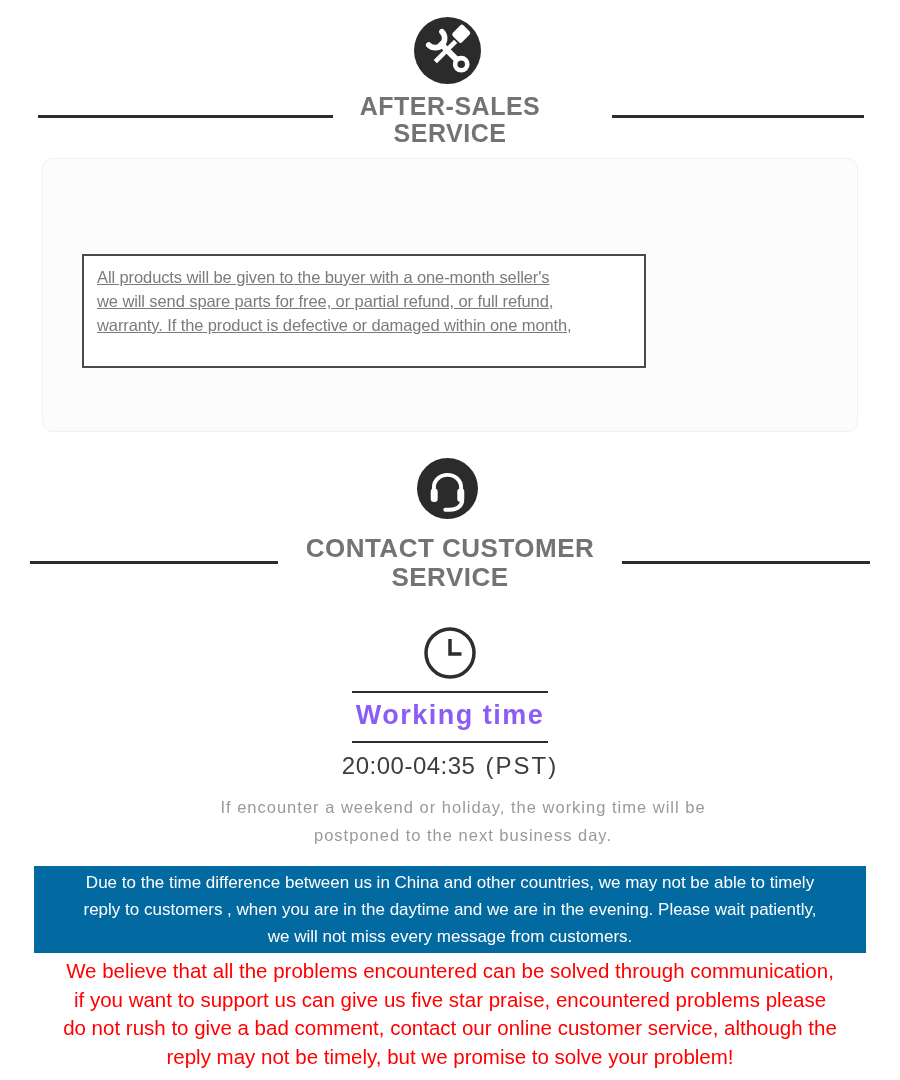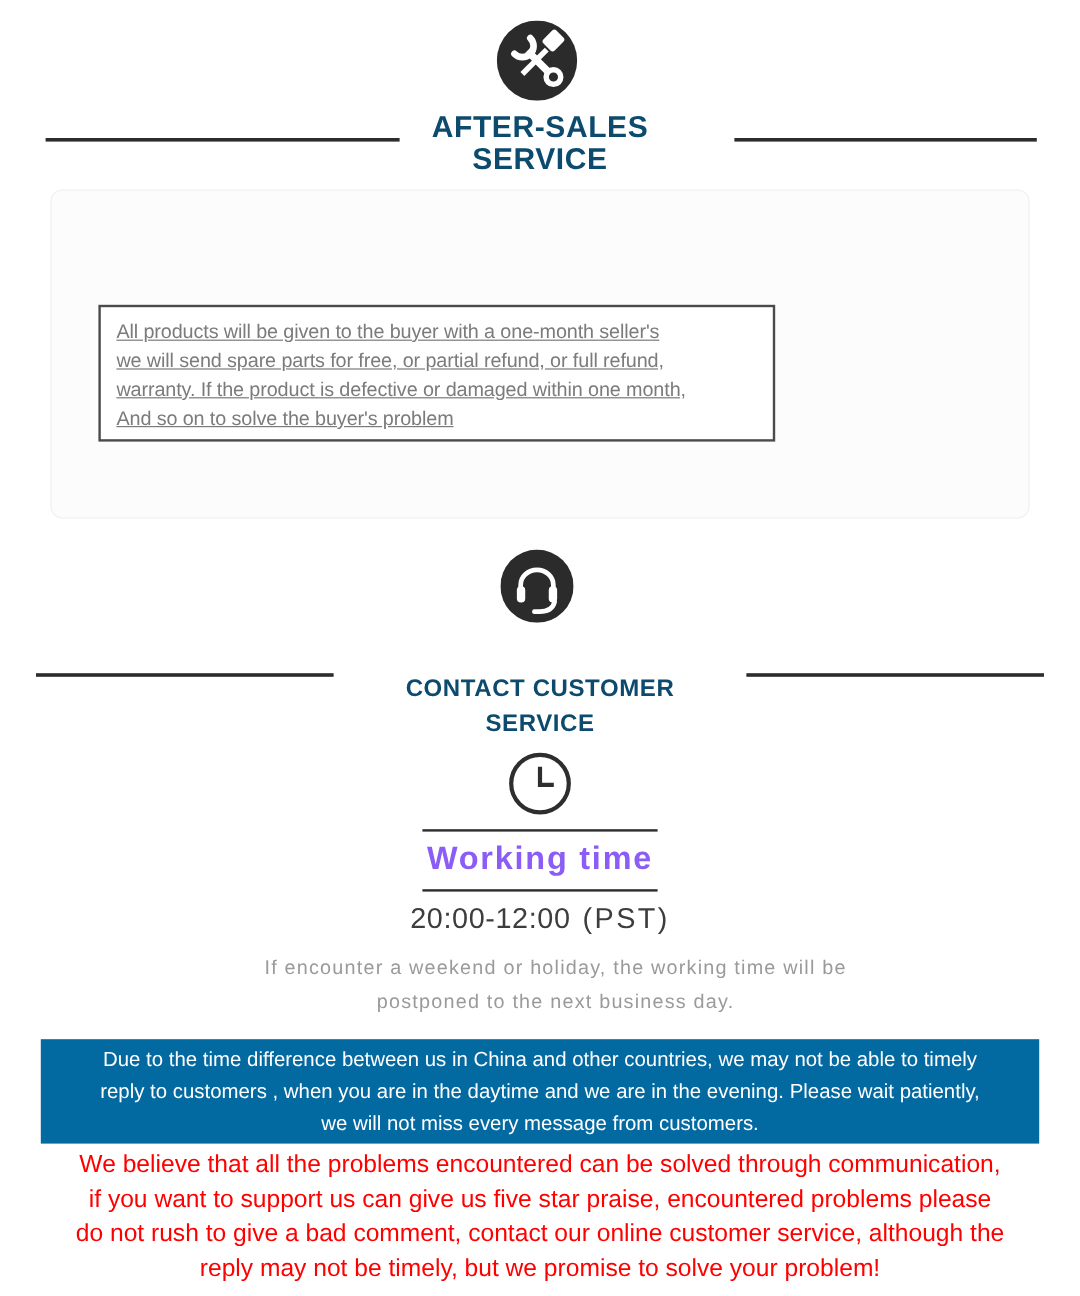--- a/index.html
+++ b/index.html
@@ -30,25 +30,25 @@
   .cs-line-right  { left: 622px; top: 561px; width: 248px; height: 3px; }
   .wt-line-top    { left: 352px; top: 691px; width: 196px; height: 2px; background:#2d2d2d; }
   .wt-line-bottom { left: 352px; top: 741px; width: 196px; height: 2px; background:#2d2d2d; }
 
   
   .section-title {
     position: absolute;
     left: 0; width: 100%;
     text-align: center;
     font-weight: bold;
-    color: #0c4a6e;
+    color: #737373;
     letter-spacing: 0.5px;
   }
   .afs-title { top: 93px;  font-size: 25px; line-height: 27px; }
-  .cs-title  { top: 560px; font-size: 20px; line-height: 29px; }
+  .cs-title  { top: 534px; font-size: 26px; line-height: 29px; }
 
   
   .warranty-panel {
     position: absolute;
     left: 42px; top: 158px;
     width: 816px; height: 274px;
     background: #fcfcfc;
     border: 1px solid #f2f0f0;
     border-radius: 10px;
   }
@@ -151,21 +151,20 @@
     <div>AFTER-SALES</div>
     <div>SERVICE</div>
   </div>
 
   <div class="warranty-panel"></div>
   <div class="warranty-row">
     <div class="warranty-text">
       <div>All products will be given to the buyer with a one-month seller's</div>
       <div>we will send spare parts for free, or partial refund, or full refund,</div>
       <div>warranty. If the product is defective or damaged within one month,</div>
-      <div>And so on to solve the buyer's problem</div>
     </div>
   </div>
 
   <div class="badge headset-badge">
     <svg viewBox="0 0 56 56" xmlns="http://www.w3.org/2000/svg">
       <circle cx="28" cy="28" r="28" fill="#2b2b2b"></circle>
       <path d="M15.5 31 v-4 a12.5 11.5 0 0 1 25 0 V31" fill="none" stroke="#ffffff" stroke-width="3.6"></path>
       <rect x="12.6" y="28" width="6.4" height="12.5" rx="3" fill="#ffffff"></rect>
       <rect x="37" y="28" width="6.4" height="12.5" rx="3" fill="#ffffff"></rect>
       <path d="M41.5 40 q-2 7.5 -11.5 7.5 h-4" fill="none" stroke="#ffffff" stroke-width="3.6" stroke-linecap="round"></path>
@@ -183,21 +182,21 @@
     <svg viewBox="0 0 54 54" xmlns="http://www.w3.org/2000/svg">
       <circle cx="27" cy="27" r="24" fill="none" stroke="#2e2e2e" stroke-width="3.5"></circle>
       <path d="M27 13 V28 H38.5" fill="none" stroke="#2e2e2e" stroke-width="3.5"></path>
     </svg>
   </div>
 
   <div class="hline wt-line-top"></div>
   <div class="wt-title">Working time</div>
   <div class="hline wt-line-bottom"></div>
   <div class="wt-hours">
-    <span>20:00-12:00</span><span class="tz">(PST)</span>
+    <span>20:00-04:35</span><span class="tz">(PST)</span>
   </div>
   <div class="wt-note">
     <div>If encounter a weekend or holiday, the working time will be</div>
     <div>postponed to the next business day.</div>
   </div>
 
   <div class="notice-banner">
     <div>Due to the time difference between us in China and other countries, we may not be able to timely</div>
     <div>reply to customers , when you are in the daytime and we are in the evening. Please wait patiently,</div>
     <div>we will not miss every message from customers.</div>

